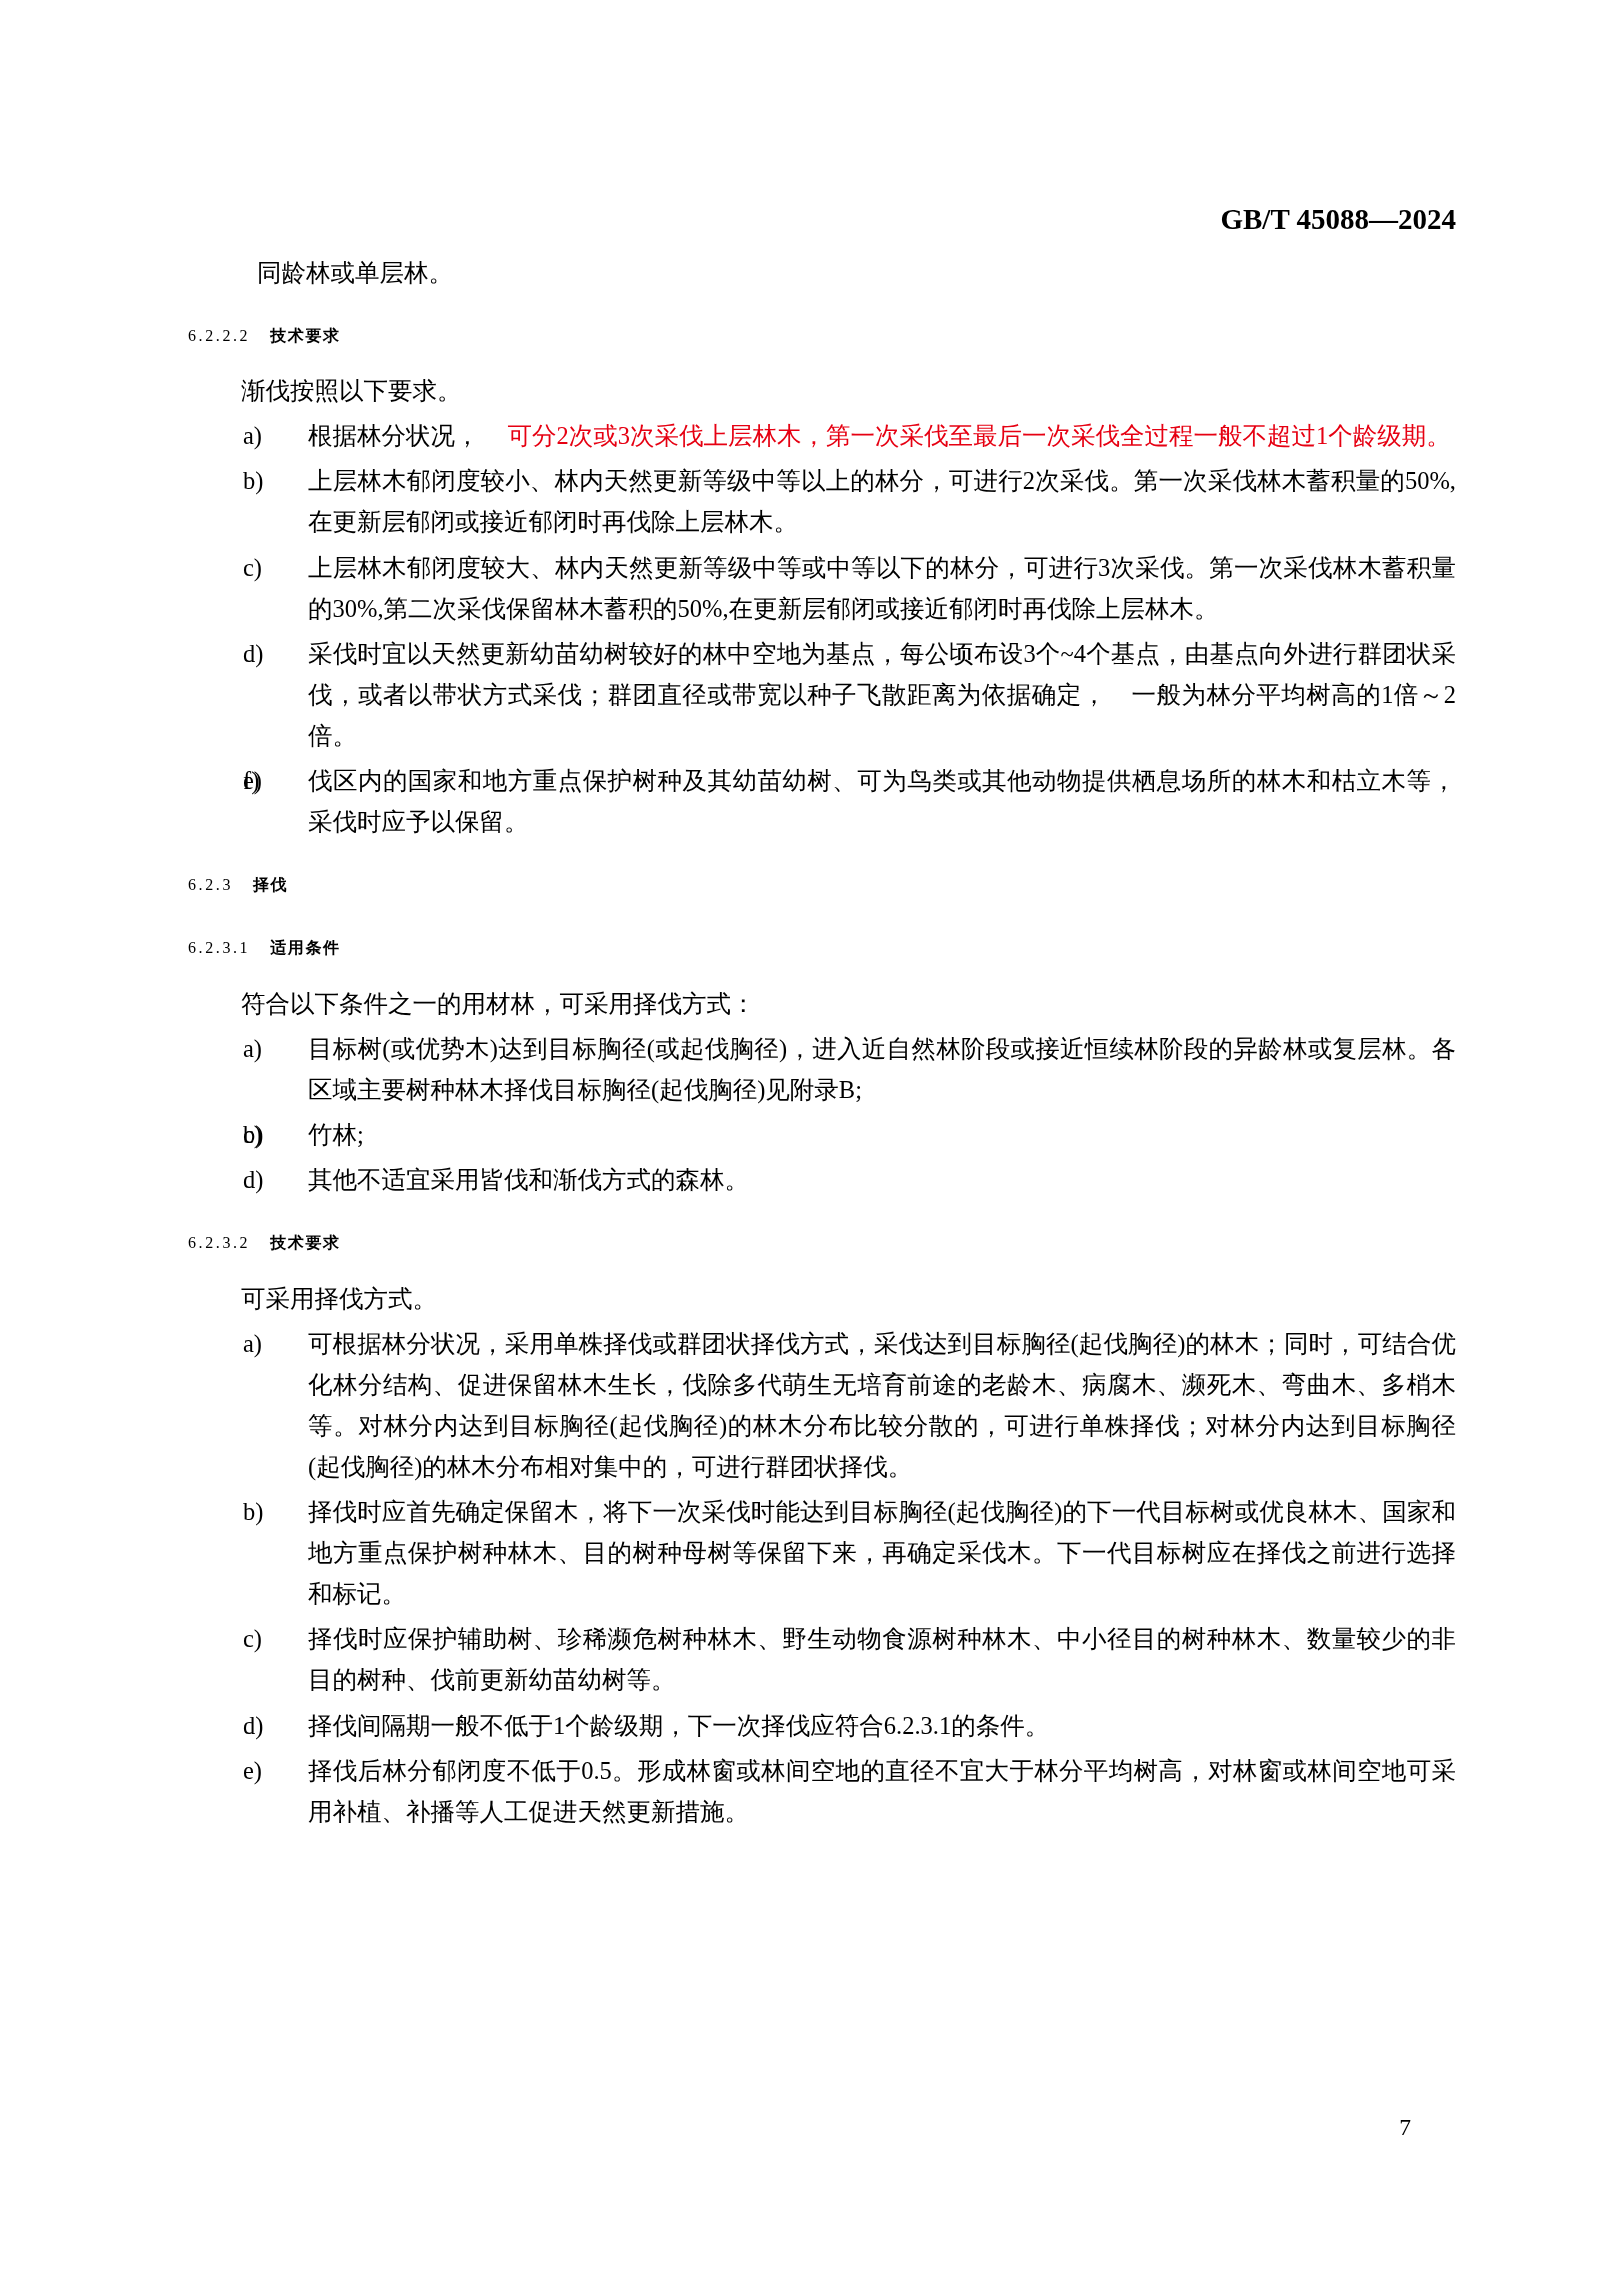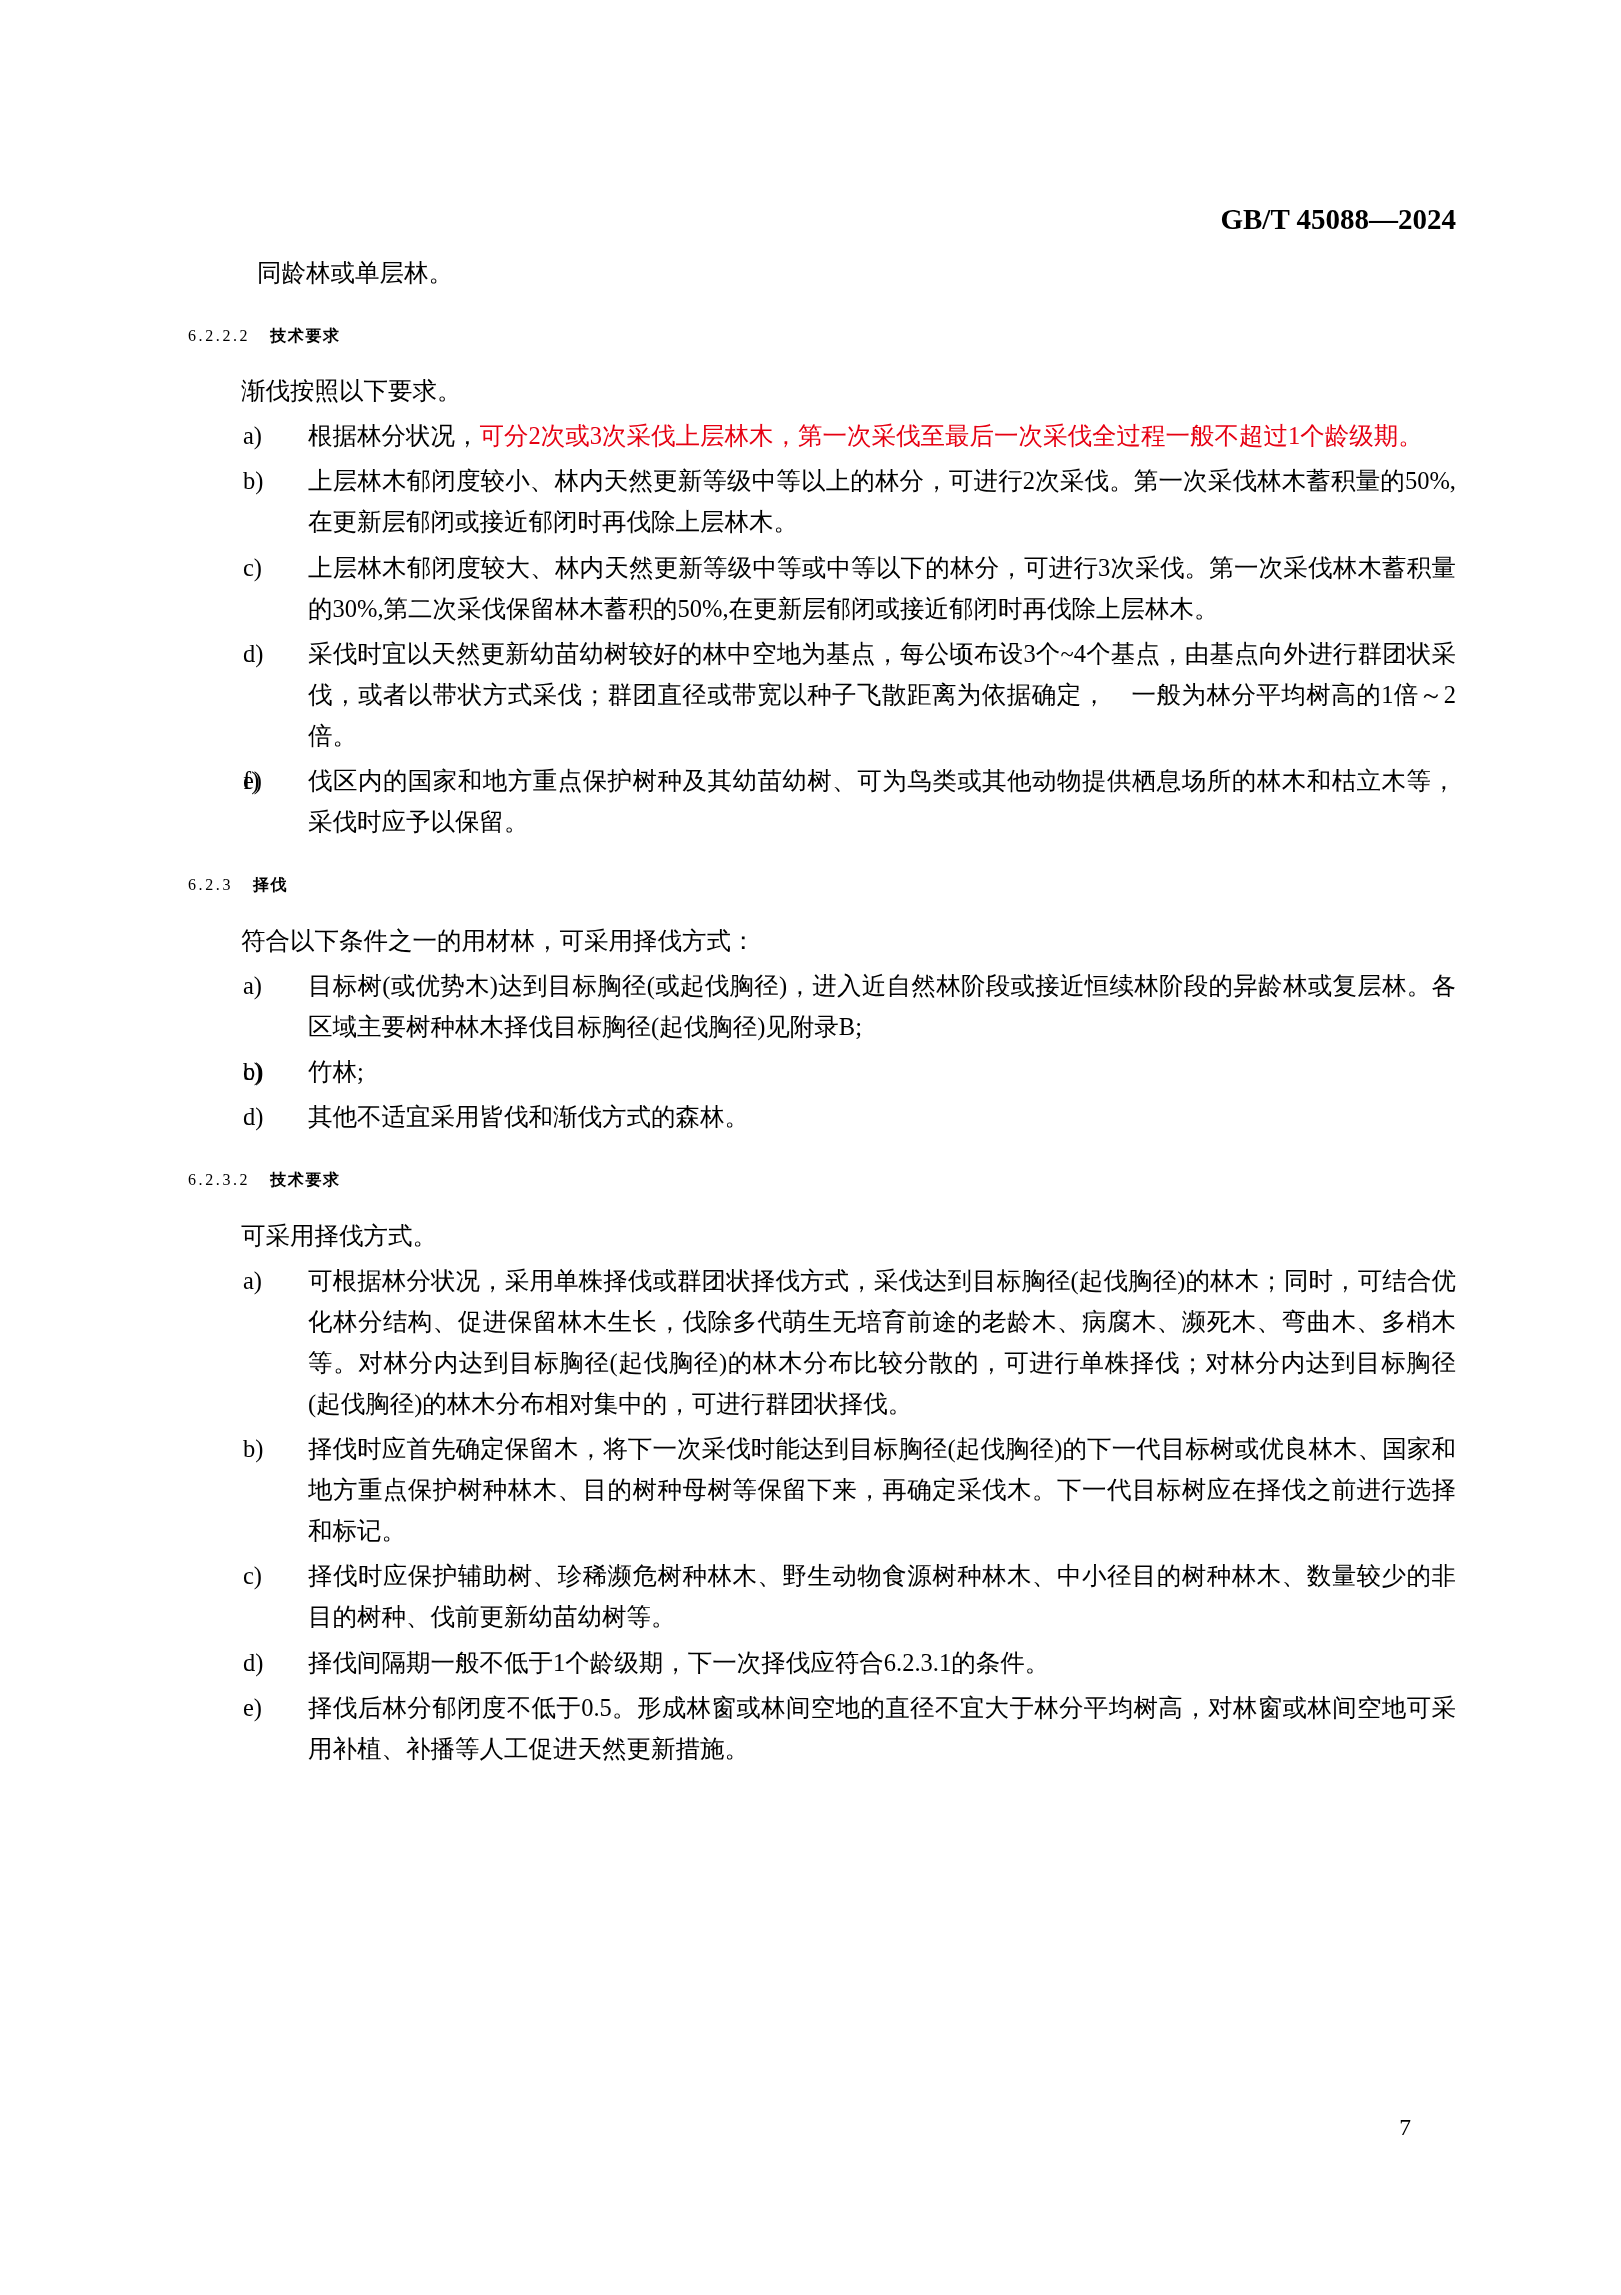--- a/index.html
+++ b/index.html
@@ -55,21 +55,21 @@
     padding-left: 120px;
     margin-bottom: 4.2px;
     text-align: justify;
   }
   .item .ltr {
     position: absolute;
     left: 55px;
     top: 0;
     font-family: "Liberation Serif", "DejaVu Serif", serif;
   }
-  .red { color: var(--red, #e60012); }
+  .red { color: var(--red, #e60012); margin-left: 28px; }
   .pageno {
     position: absolute;
     right: 211px;
     top: 2114px;
     font-size: 23.5px;
     line-height: 26px;
   }
 </style>
 </head>
 <body>
@@ -107,20 +107,23 @@
   </div>
   <div class="item">
     <span class="ltr">f)</span>
     <span>伐区内的国家和地方重点保护树种及其幼苗幼树、可为鸟类或其他动物提供栖息场所的林木和枯立木等，采伐时应予以保留。</span>
   </div>
 
   <h4 class="sec">
     <span class="hnum">6.2.3</span><span class="htitle">择伐</span>
   </h4>
 
+  <h4 class="sec">
+    <span class="hnum">6.2.3.1</span><span class="htitle">适用条件</span>
+  </h4>
 
   <p class="lead">符合以下条件之一的用材林，可采用择伐方式：</p>
 
   <div class="item">
     <span class="ltr">a)</span>
     <span>目标树(或优势木)达到目标胸径(或起伐胸径)，进入近自然林阶段或接近恒续林阶段的异龄林或复层林。各区域主要树种林木择伐目标胸径(起伐胸径)见附录B;</span>
   </div>
   <div class="item">
     <span class="ltr">b)</span>
   </div>

